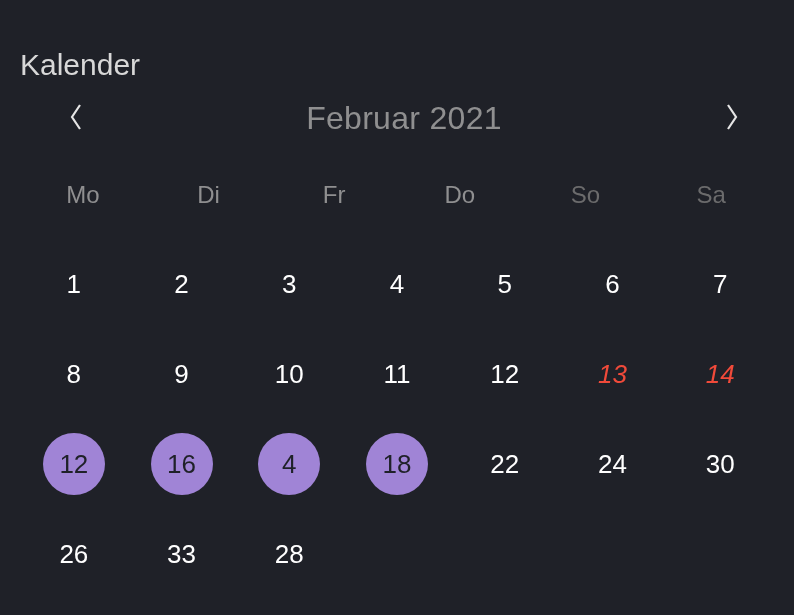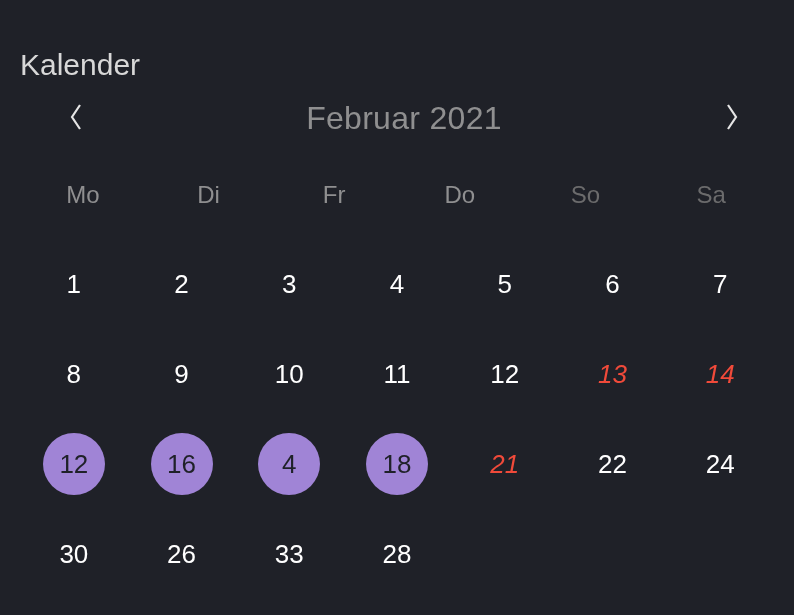--- a/index.html
+++ b/index.html
@@ -178,23 +178,20 @@
     <div class="day-cell">
       <div class="day selected">16</div>
     </div>
     <div class="day-cell">
       <div class="day selected">4</div>
     </div>
     <div class="day-cell">
       <div class="day selected">18</div>
     </div>
     <div class="day-cell">
-      <div class="day red">21</div>
-    </div>
-    <div class="day-cell">
       <div class="day">22</div>
     </div>
     <div class="day-cell">
       <div class="day">24</div>
     </div>
     <div class="day-cell">
       <div class="day">30</div>
     </div>
     <div class="day-cell">
       <div class="day">26</div>

